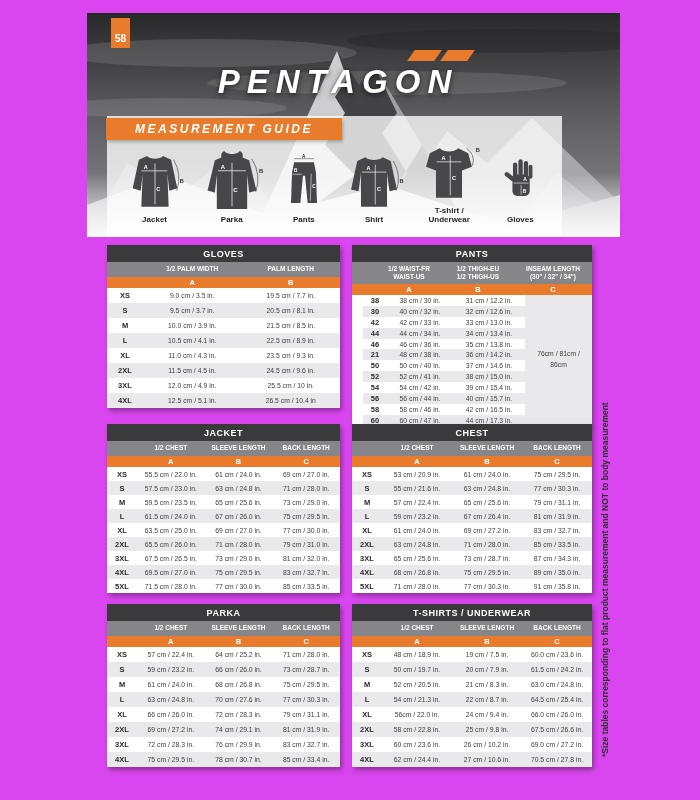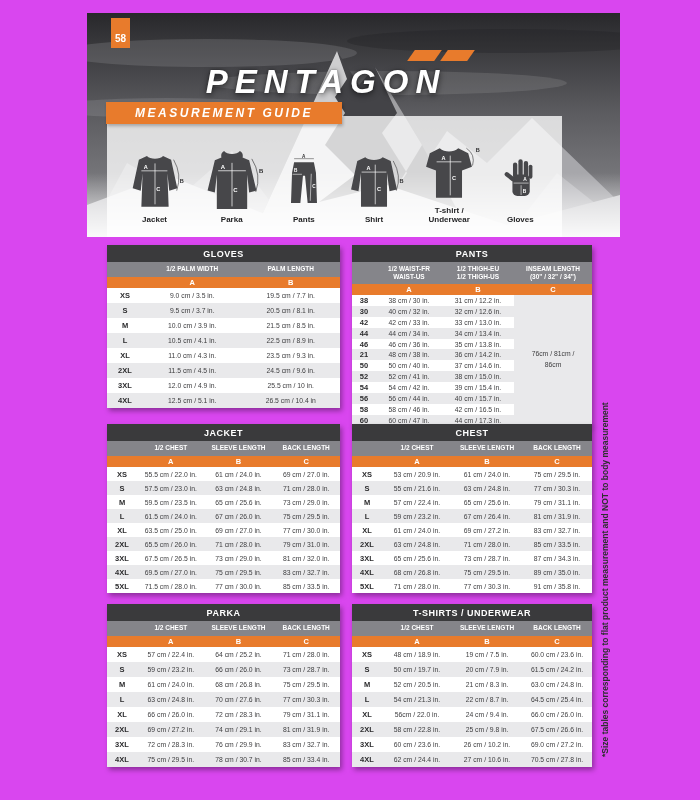--- a/index.html
+++ b/index.html
@@ -4,29 +4,29 @@
 <style>
   html,body{margin:0;padding:0;}
   body{width:700px;height:800px;position:relative;background:#fff;font-family:"Liberation Sans",sans-serif;-webkit-font-smoothing:antialiased;}
   .page{position:absolute;inset:0;background:#d946ef;overflow:hidden;}
 
   
   .photo{position:absolute;left:87px;top:13px;width:533px;height:224px;overflow:hidden;}
   .photo svg.mountains{position:absolute;inset:0;display:block;}
   .page-tab{position:absolute;left:24px;top:5px;width:19px;height:30px;background:#E87B2C;color:#fff;
     font-size:10px;font-weight:bold;display:flex;align-items:flex-end;justify-content:center;padding-bottom:4px;box-sizing:border-box;}
-  .logo{position:absolute;left:4px;top:50px;width:470px;text-align:center;color:#fff;font-weight:bold;font-style:italic;
+  .logo{position:absolute;left:16px;top:50px;width:470px;text-align:center;color:#fff;font-weight:bold;font-style:italic;
     font-size:33px;letter-spacing:7px;text-shadow:0 2px 6px rgba(0,0,0,.6), 0 0 2px rgba(0,0,0,.4);}
   .slash{position:absolute;width:27px;height:11px;background:#E87B2C;transform:skewX(-35deg);}
   .slash.s1{left:324px;top:37px;}
   .slash.s2{left:357px;top:37px;}
 
   
   .icons-panel{position:absolute;left:107px;top:116px;width:455px;height:121px;background:rgba(255,255,255,.78);}
-  .banner{position:absolute;left:106px;top:102px;width:236px;height:22px;background:#E87B2C;color:#fff;
+  .banner{position:absolute;left:106px;top:118px;width:236px;height:22px;background:#E87B2C;color:#fff;
     font-weight:bold;font-style:italic;font-size:12px;letter-spacing:2.5px;display:flex;align-items:center;justify-content:center;
     box-shadow:1px 2px 3px rgba(0,0,0,.25);}
   .icons-row{display:flex;justify-content:space-around;align-items:flex-end;padding:26px 8px 0 10px;}
   .fig{text-align:center;}
   .fig svg{display:block;margin:0 auto;}
   .fig .cap{font-size:8px;font-weight:bold;color:#1f1f21;line-height:1.15;white-space:pre-line;margin-top:2px;}
   .sil{fill:#47474a;}
   .mline{stroke:#fff;stroke-width:1.1;}
   .mlined{stroke:#3a3a3c;stroke-width:1;fill:none;}
   .ltr{font-size:9px;font-weight:bold;fill:#fff;font-family:"Liberation Sans",sans-serif;}
@@ -50,21 +50,21 @@
   .g3{grid-template-columns:30px 1fr 1fr 1fr;}
   .gp{grid-template-columns:24px 66px 72px 1fr;}
   .gp-rows{grid-template-columns:24px 66px 72px;}
   .t-row{display:grid;align-items:center;font-size:6.8px;color:#3d3d3f;text-align:center;}
   .t-row:nth-child(even){background:#E9E9EB;}
   .t-row .size{font-weight:bold;font-size:7.5px;color:#2b2b2d;}
   .rh15 .t-row{height:15px;}
   .rh14 .t-row{height:14px;}
   .rh11 .t-row{height:10.9px;}
   .pants-body{display:flex;}
-  .t-rows{width:162px;}
+  .t-rows{width:162px;margin-left:11px;}
   .t-merged{flex:1;background:#E9E9EB;display:flex;align-items:center;justify-content:center;text-align:center;
     font-size:6.8px;color:#3d3d3f;padding:0 10px;line-height:1.6;}
 
   
   .footnote{position:absolute;left:598px;top:382px;width:14px;height:395px;writing-mode:vertical-rl;transform:rotate(180deg);
     font-size:8.5px;font-weight:bold;color:#2e2e30;display:flex;align-items:center;justify-content:center;white-space:nowrap;}
 </style>
 </head>
 <body>
 

